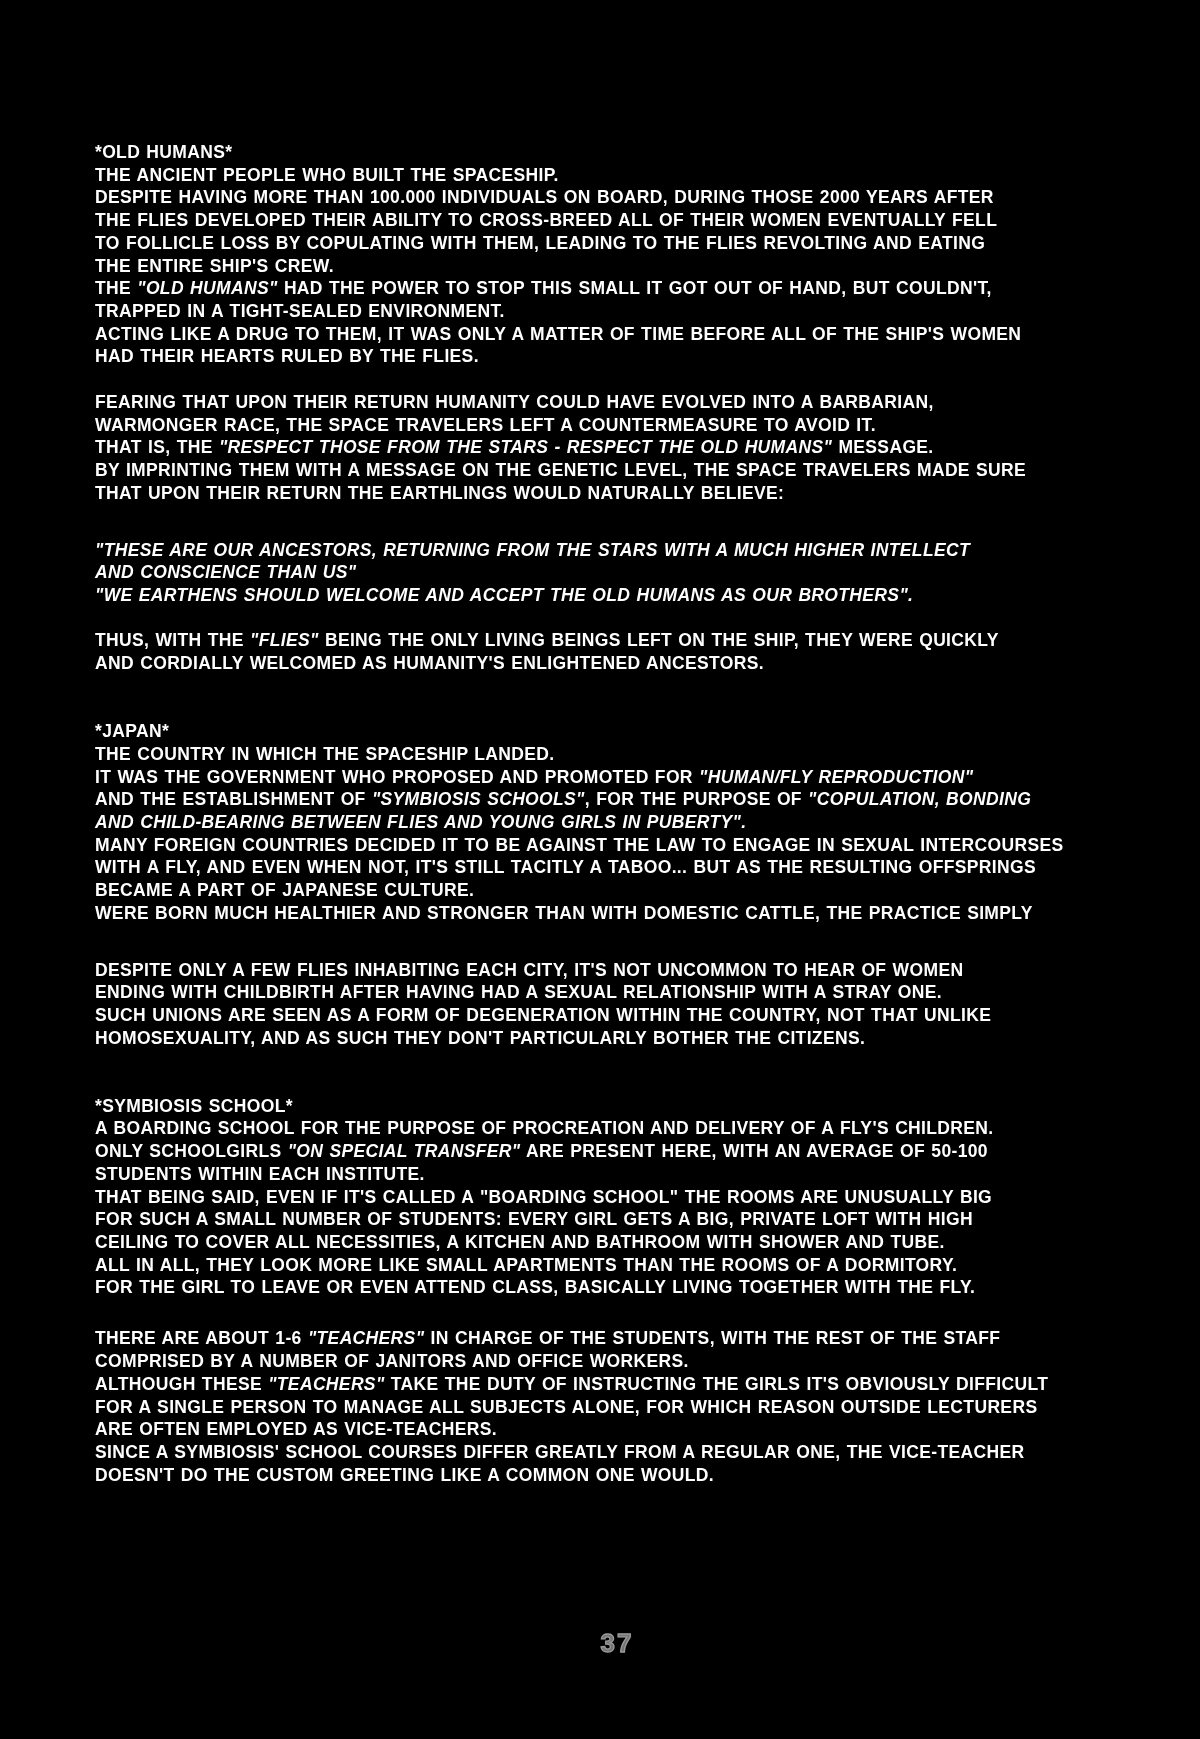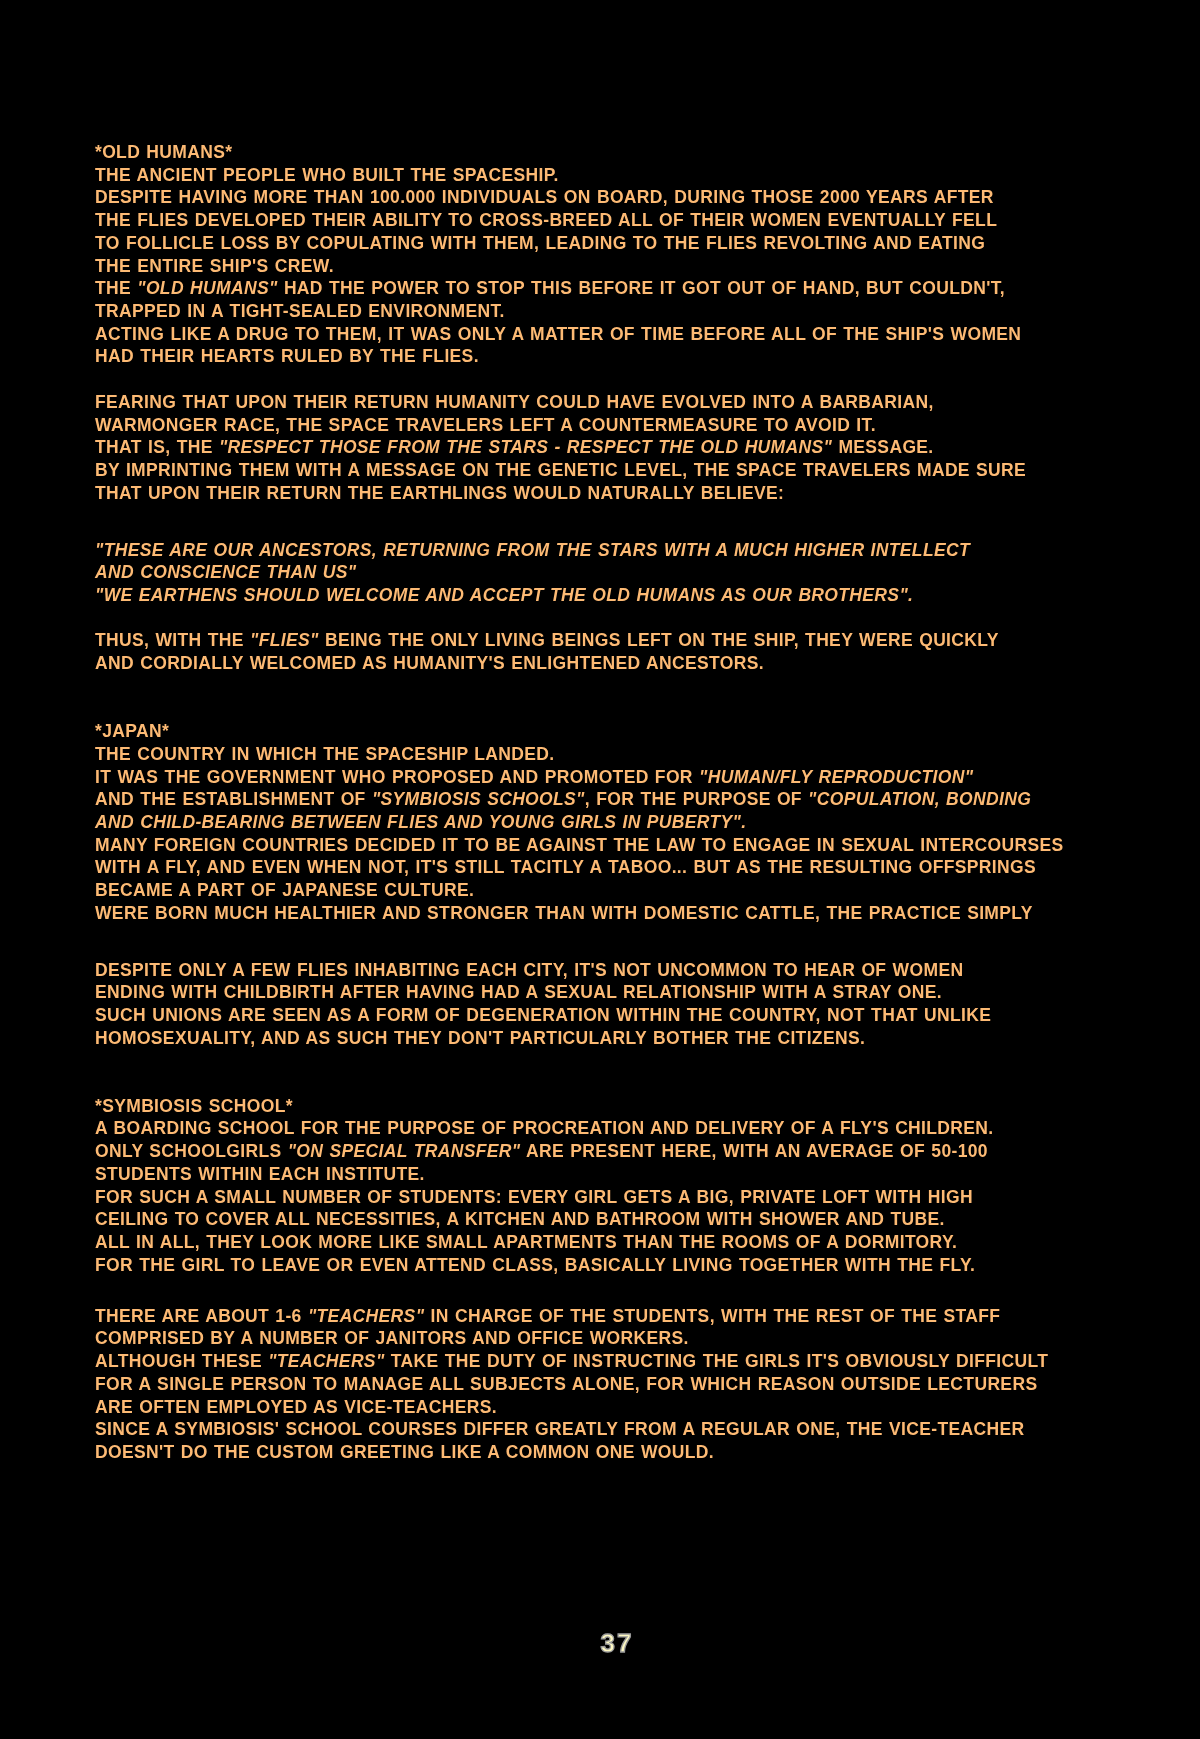--- a/index.html
+++ b/index.html
@@ -26,51 +26,51 @@
     width: 1050px;
   }
   .block {  }
   .line {
     white-space: nowrap;
     font-weight: bold;
     font-size: 17.5px;
     line-height: 22.7px;
     letter-spacing: 0.35px;
     word-spacing: 1px;
-    color: #fdba74;
+    color: #ffffff;
   }
   .it {
     font-style: italic;
   }
   .page-number {
     position: absolute;
     top: 1628px;
     left: 617px;
     transform: translateX(-50%);
     font-weight: bold;
     font-size: 26px;
     letter-spacing: 2px;
-    color: #fef9c3;
+    color: #737373;
     -webkit-text-stroke: 1.3px #9a9a9a;
     text-shadow: 0 0 1px #888888;
   }
 </style>
 </head>
 <body>
 
 <div class="page">
   <div class="text-area" id="text-area">
       <div class="block" style="margin-top: 0px;">
         <div class="line"><span>*OLD HUMANS*</span></div>
         <div class="line"><span>THE ANCIENT PEOPLE WHO BUILT THE SPACESHIP.</span></div>
         <div class="line"><span>DESPITE HAVING MORE THAN 100.000 INDIVIDUALS ON BOARD, DURING THOSE 2000 YEARS AFTER</span></div>
         <div class="line"><span>THE FLIES DEVELOPED THEIR ABILITY TO CROSS-BREED ALL OF THEIR WOMEN EVENTUALLY FELL</span></div>
         <div class="line"><span>TO FOLLICLE LOSS BY COPULATING WITH THEM, LEADING TO THE FLIES REVOLTING AND EATING</span></div>
         <div class="line"><span>THE ENTIRE SHIP'S CREW.</span></div>
-        <div class="line"><span>THE </span><span class="it">"OLD HUMANS"</span><span> HAD THE POWER TO STOP THIS BEFORE IT GOT OUT OF HAND, BUT COULDN'T,</span></div>
+        <div class="line"><span>THE </span><span class="it">"OLD HUMANS"</span><span> HAD THE POWER TO STOP THIS SMALL IT GOT OUT OF HAND, BUT COULDN'T,</span></div>
         <div class="line"><span>TRAPPED IN A TIGHT-SEALED ENVIRONMENT.</span></div>
         <div class="line"><span>ACTING LIKE A DRUG TO THEM, IT WAS ONLY A MATTER OF TIME BEFORE ALL OF THE SHIP'S WOMEN</span></div>
         <div class="line"><span>HAD THEIR HEARTS RULED BY THE FLIES.</span></div>
       </div>
       <div class="block" style="margin-top: 23px;">
         <div class="line"><span>FEARING THAT UPON THEIR RETURN HUMANITY COULD HAVE EVOLVED INTO A BARBARIAN,</span></div>
         <div class="line"><span>WARMONGER RACE, THE SPACE TRAVELERS LEFT A COUNTERMEASURE TO AVOID IT.</span></div>
         <div class="line"><span>THAT IS, THE </span><span class="it">"RESPECT THOSE FROM THE STARS - RESPECT THE OLD HUMANS"</span><span> MESSAGE.</span></div>
         <div class="line"><span>BY IMPRINTING THEM WITH A MESSAGE ON THE GENETIC LEVEL, THE SPACE TRAVELERS MADE SURE</span></div>
         <div class="line"><span>THAT UPON THEIR RETURN THE EARTHLINGS WOULD NATURALLY BELIEVE:</span></div>
@@ -99,20 +99,21 @@
         <div class="line"><span>DESPITE ONLY A FEW FLIES INHABITING EACH CITY, IT'S NOT UNCOMMON TO HEAR OF WOMEN</span></div>
         <div class="line"><span>ENDING WITH CHILDBIRTH AFTER HAVING HAD A SEXUAL RELATIONSHIP WITH A STRAY ONE.</span></div>
         <div class="line"><span>SUCH UNIONS ARE SEEN AS A FORM OF DEGENERATION WITHIN THE COUNTRY, NOT THAT UNLIKE</span></div>
         <div class="line"><span>HOMOSEXUALITY, AND AS SUCH THEY DON'T PARTICULARLY BOTHER THE CITIZENS.</span></div>
       </div>
       <div class="block" style="margin-top: 45.4px;">
         <div class="line"><span>*SYMBIOSIS SCHOOL*</span></div>
         <div class="line"><span>A BOARDING SCHOOL FOR THE PURPOSE OF PROCREATION AND DELIVERY OF A FLY'S CHILDREN.</span></div>
         <div class="line"><span>ONLY SCHOOLGIRLS </span><span class="it">"ON SPECIAL TRANSFER"</span><span> ARE PRESENT HERE, WITH AN AVERAGE OF 50-100</span></div>
         <div class="line"><span>STUDENTS WITHIN EACH INSTITUTE.</span></div>
+        <div class="line"><span>THAT BEING SAID, EVEN IF IT'S CALLED A "BOARDING SCHOOL" THE ROOMS ARE UNUSUALLY BIG</span></div>
         <div class="line"><span>FOR SUCH A SMALL NUMBER OF STUDENTS: EVERY GIRL GETS A BIG, PRIVATE LOFT WITH HIGH</span></div>
         <div class="line"><span>CEILING TO COVER ALL NECESSITIES, A KITCHEN AND BATHROOM WITH SHOWER AND TUBE.</span></div>
         <div class="line"><span>ALL IN ALL, THEY LOOK MORE LIKE SMALL APARTMENTS THAN THE ROOMS OF A DORMITORY.</span></div>
         <div class="line"><span>FOR THE GIRL TO LEAVE OR EVEN ATTEND CLASS, BASICALLY LIVING TOGETHER WITH THE FLY.</span></div>
       </div>
       <div class="block" style="margin-top: 28.375px;">
         <div class="line"><span>THERE ARE ABOUT 1-6 </span><span class="it">"TEACHERS"</span><span> IN CHARGE OF THE STUDENTS, WITH THE REST OF THE STAFF</span></div>
         <div class="line"><span>COMPRISED BY A NUMBER OF JANITORS AND OFFICE WORKERS.</span></div>
         <div class="line"><span>ALTHOUGH THESE </span><span class="it">"TEACHERS"</span><span> TAKE THE DUTY OF INSTRUCTING THE GIRLS IT'S OBVIOUSLY DIFFICULT</span></div>
         <div class="line"><span>FOR A SINGLE PERSON TO MANAGE ALL SUBJECTS ALONE, FOR WHICH REASON OUTSIDE LECTURERS</span></div>

